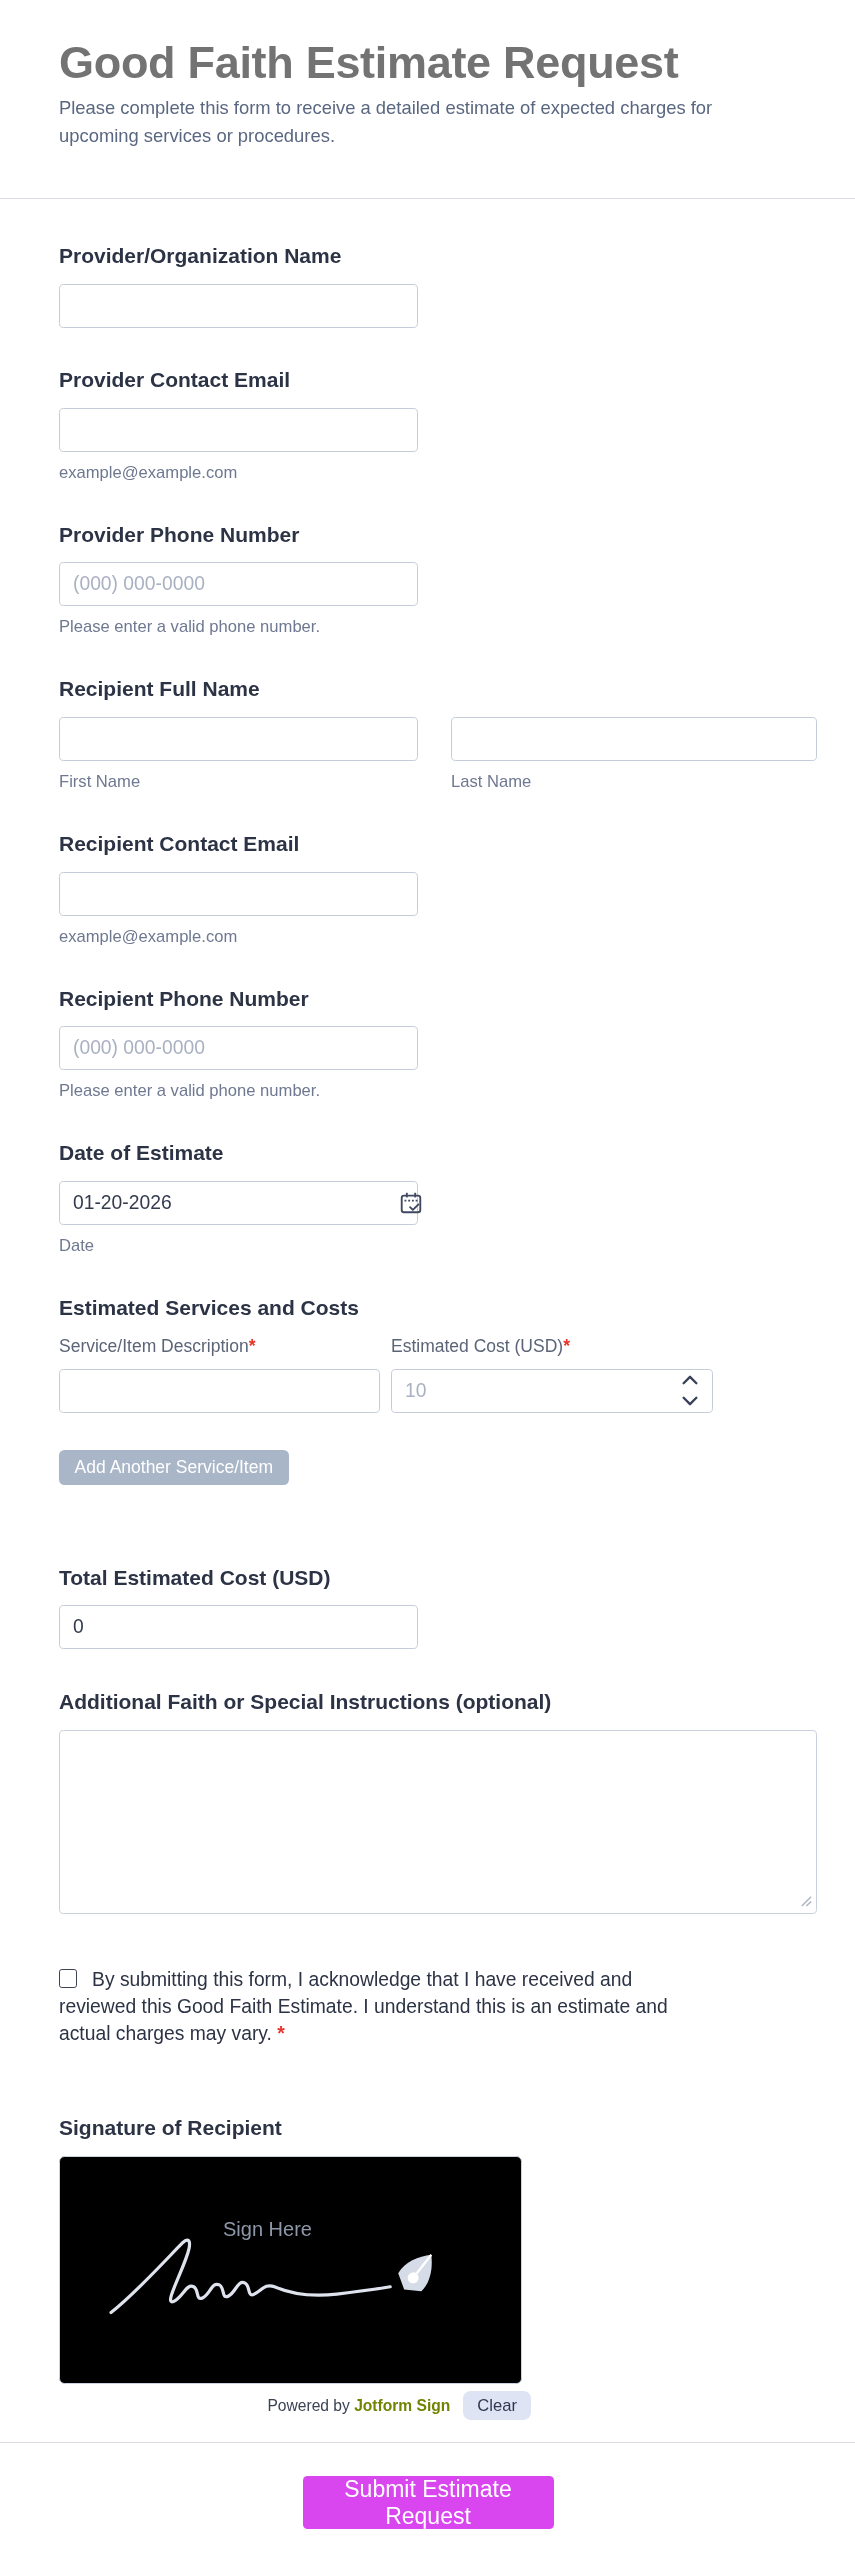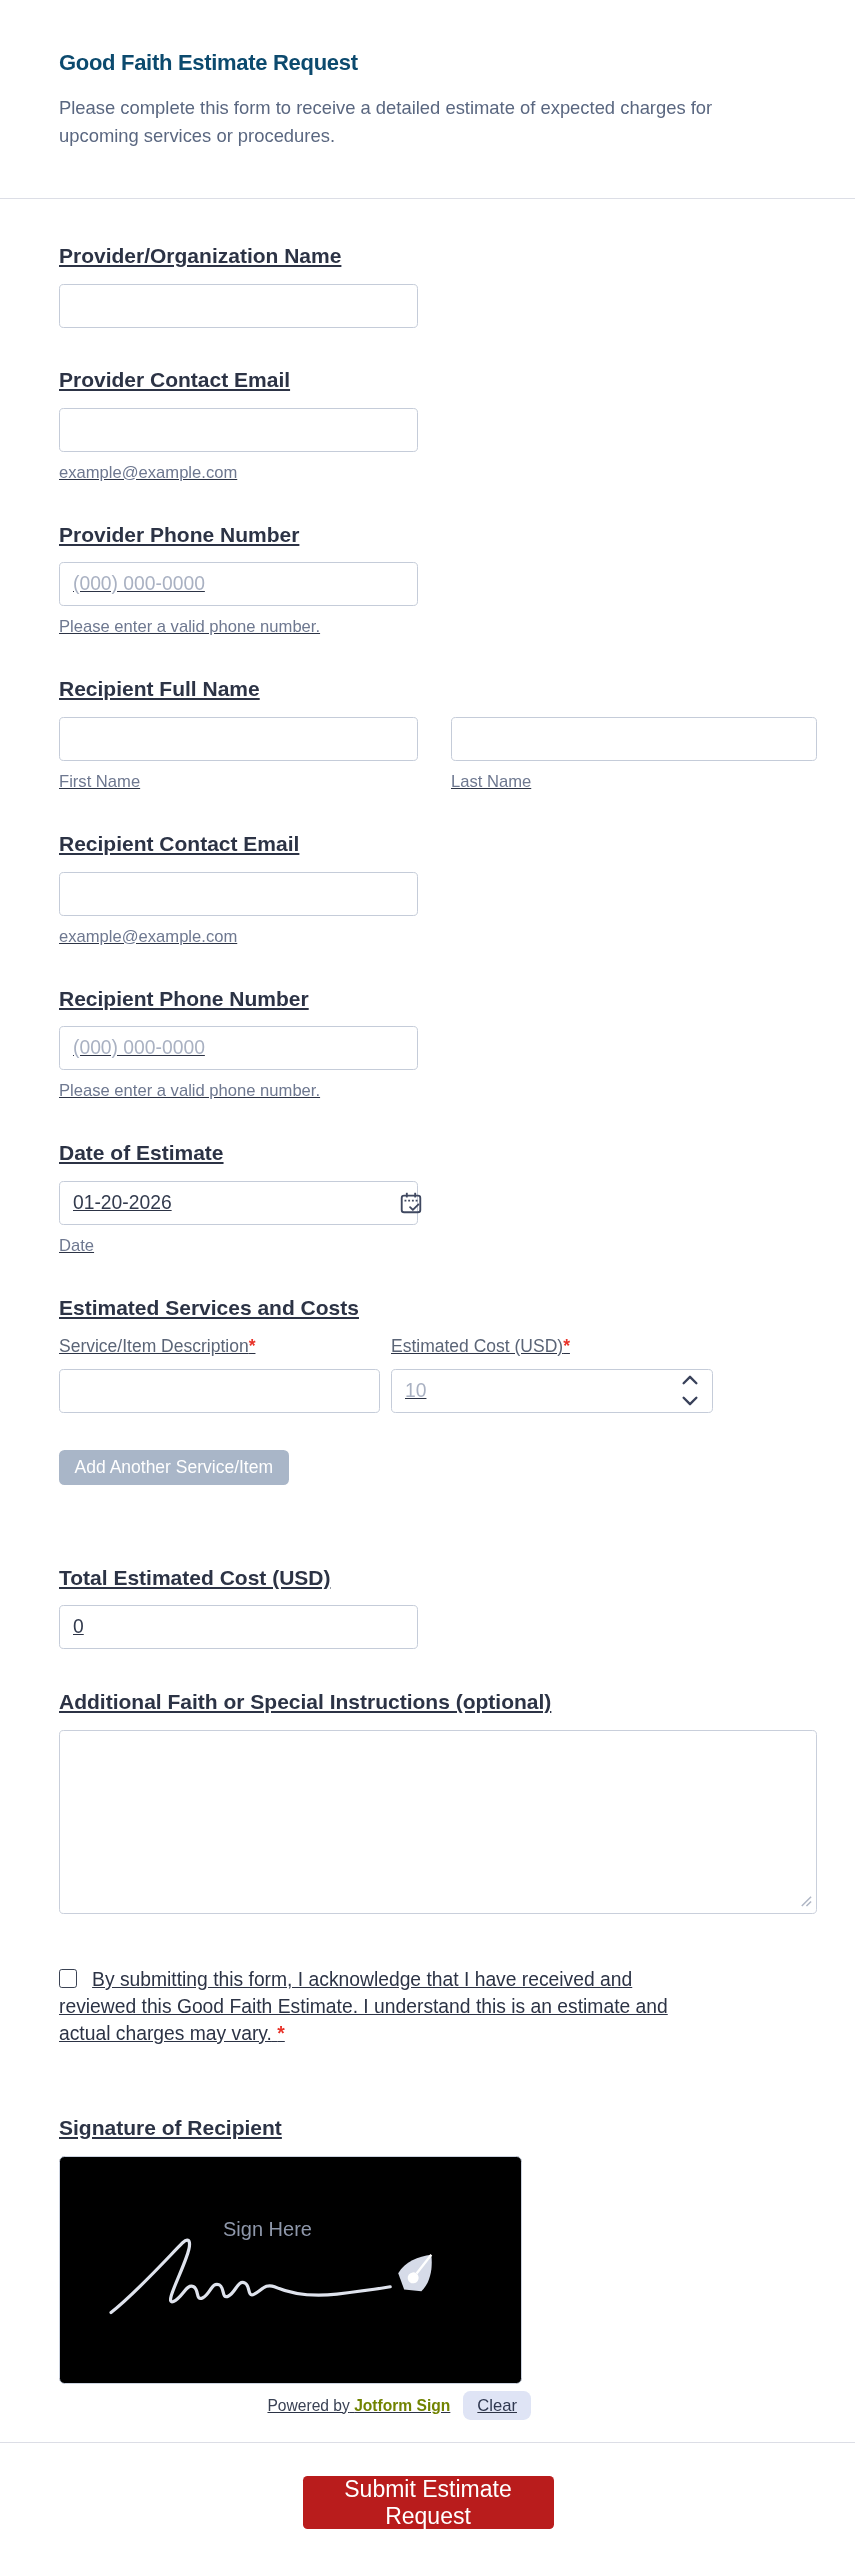--- a/index.html
+++ b/index.html
@@ -1,23 +1,23 @@
 <!DOCTYPE html>
 <html style="font-size:14.7px"><head>
 <meta charset="utf-8">
 <style>
   * { box-sizing: border-box; margin: 0; padding: 0; }
   html, body { width: 856px; height: 2576px; background: #ffffff; overflow: hidden; }
   body { font-family: "Liberation Sans", "DejaVu Sans", sans-serif; color: #2c3345; }
   .page { width: 856px; height: 2576px; padding: 40px 39px 0 59px; }
 
-  .form-title { font-size: 22px; font-weight: 700; line-height: 45px; color: #0c4a6e; letter-spacing: -0.3px; }
+  .form-title { font-size: 45px; font-weight: 700; line-height: 45px; color: #737373; letter-spacing: -0.3px; }
   .form-subtitle { margin-top: 9.2px; max-width: 708px; font-size: 18.4px; line-height: 28px; color: #5a6780; }
   .divider { border: none; border-top: 1.8px solid #dcdee6; margin-top: 48px; margin-left: -59px; margin-right: -39px; }
-  .fields { padding-top: 44px; text-decoration: underline; }
+  .fields { padding-top: 44px; }
 
   .field { margin-bottom: 39px; }
   .field-label { display: block; font-size: 21px; font-weight: 600; line-height: 26px; color: #2c3345; margin-bottom: 14.7px; }
   .text-input {
     display: block; width: 359px; height: 44px; border: 1.8px solid #c5ccd9; border-radius: 4.6px;
     background: #fff; padding: 0 13px; font-size: 19.3px; color: #333b4e;
     font-family: "Liberation Sans", "DejaVu Sans", sans-serif; outline: none;
   }
   .text-input::placeholder { color: #a9b1c2; }
   .hint { font-size: 16.6px; line-height: 20px; color: #6e7890; margin-top: 11px; }
@@ -72,21 +72,21 @@
   .powered { font-size: 15.6px; color: #3a4254; }
   .powered b { color: #718300; }
   .clear-btn {
     border: none; background: #dfe4f5; color: #2f3850; font-size: 16.6px; border-radius: 7.4px;
     padding: 4.6px 14px; cursor: pointer; font-family: "Liberation Sans", sans-serif;
   }
 
   .divider2 { border: none; border-top: 1.8px solid #dcdee6; margin-top: 22px; margin-left: -59px; margin-right: -39px; }
   .submit-row { text-align: center; margin-top: 33px; margin-right: 20px; }
   .submit-btn {
-    width: 251px; height: 53px; border: none; border-radius: 4.6px; background: #b91c1c; color: #ffffff;
+    width: 251px; height: 53px; border: none; border-radius: 4.6px; background: #d946ef; color: #ffffff;
     font-size: 23px; font-weight: 500; font-family: "Liberation Sans", sans-serif; cursor: pointer;
   }
 </style>
 </head>
 <body>
 
 <div class="page">
 
   <h1 class="form-title">Good Faith Estimate Request</h1>
   <p class="form-subtitle">Please complete this form to receive a detailed estimate of expected charges for upcoming services or procedures.</p>

